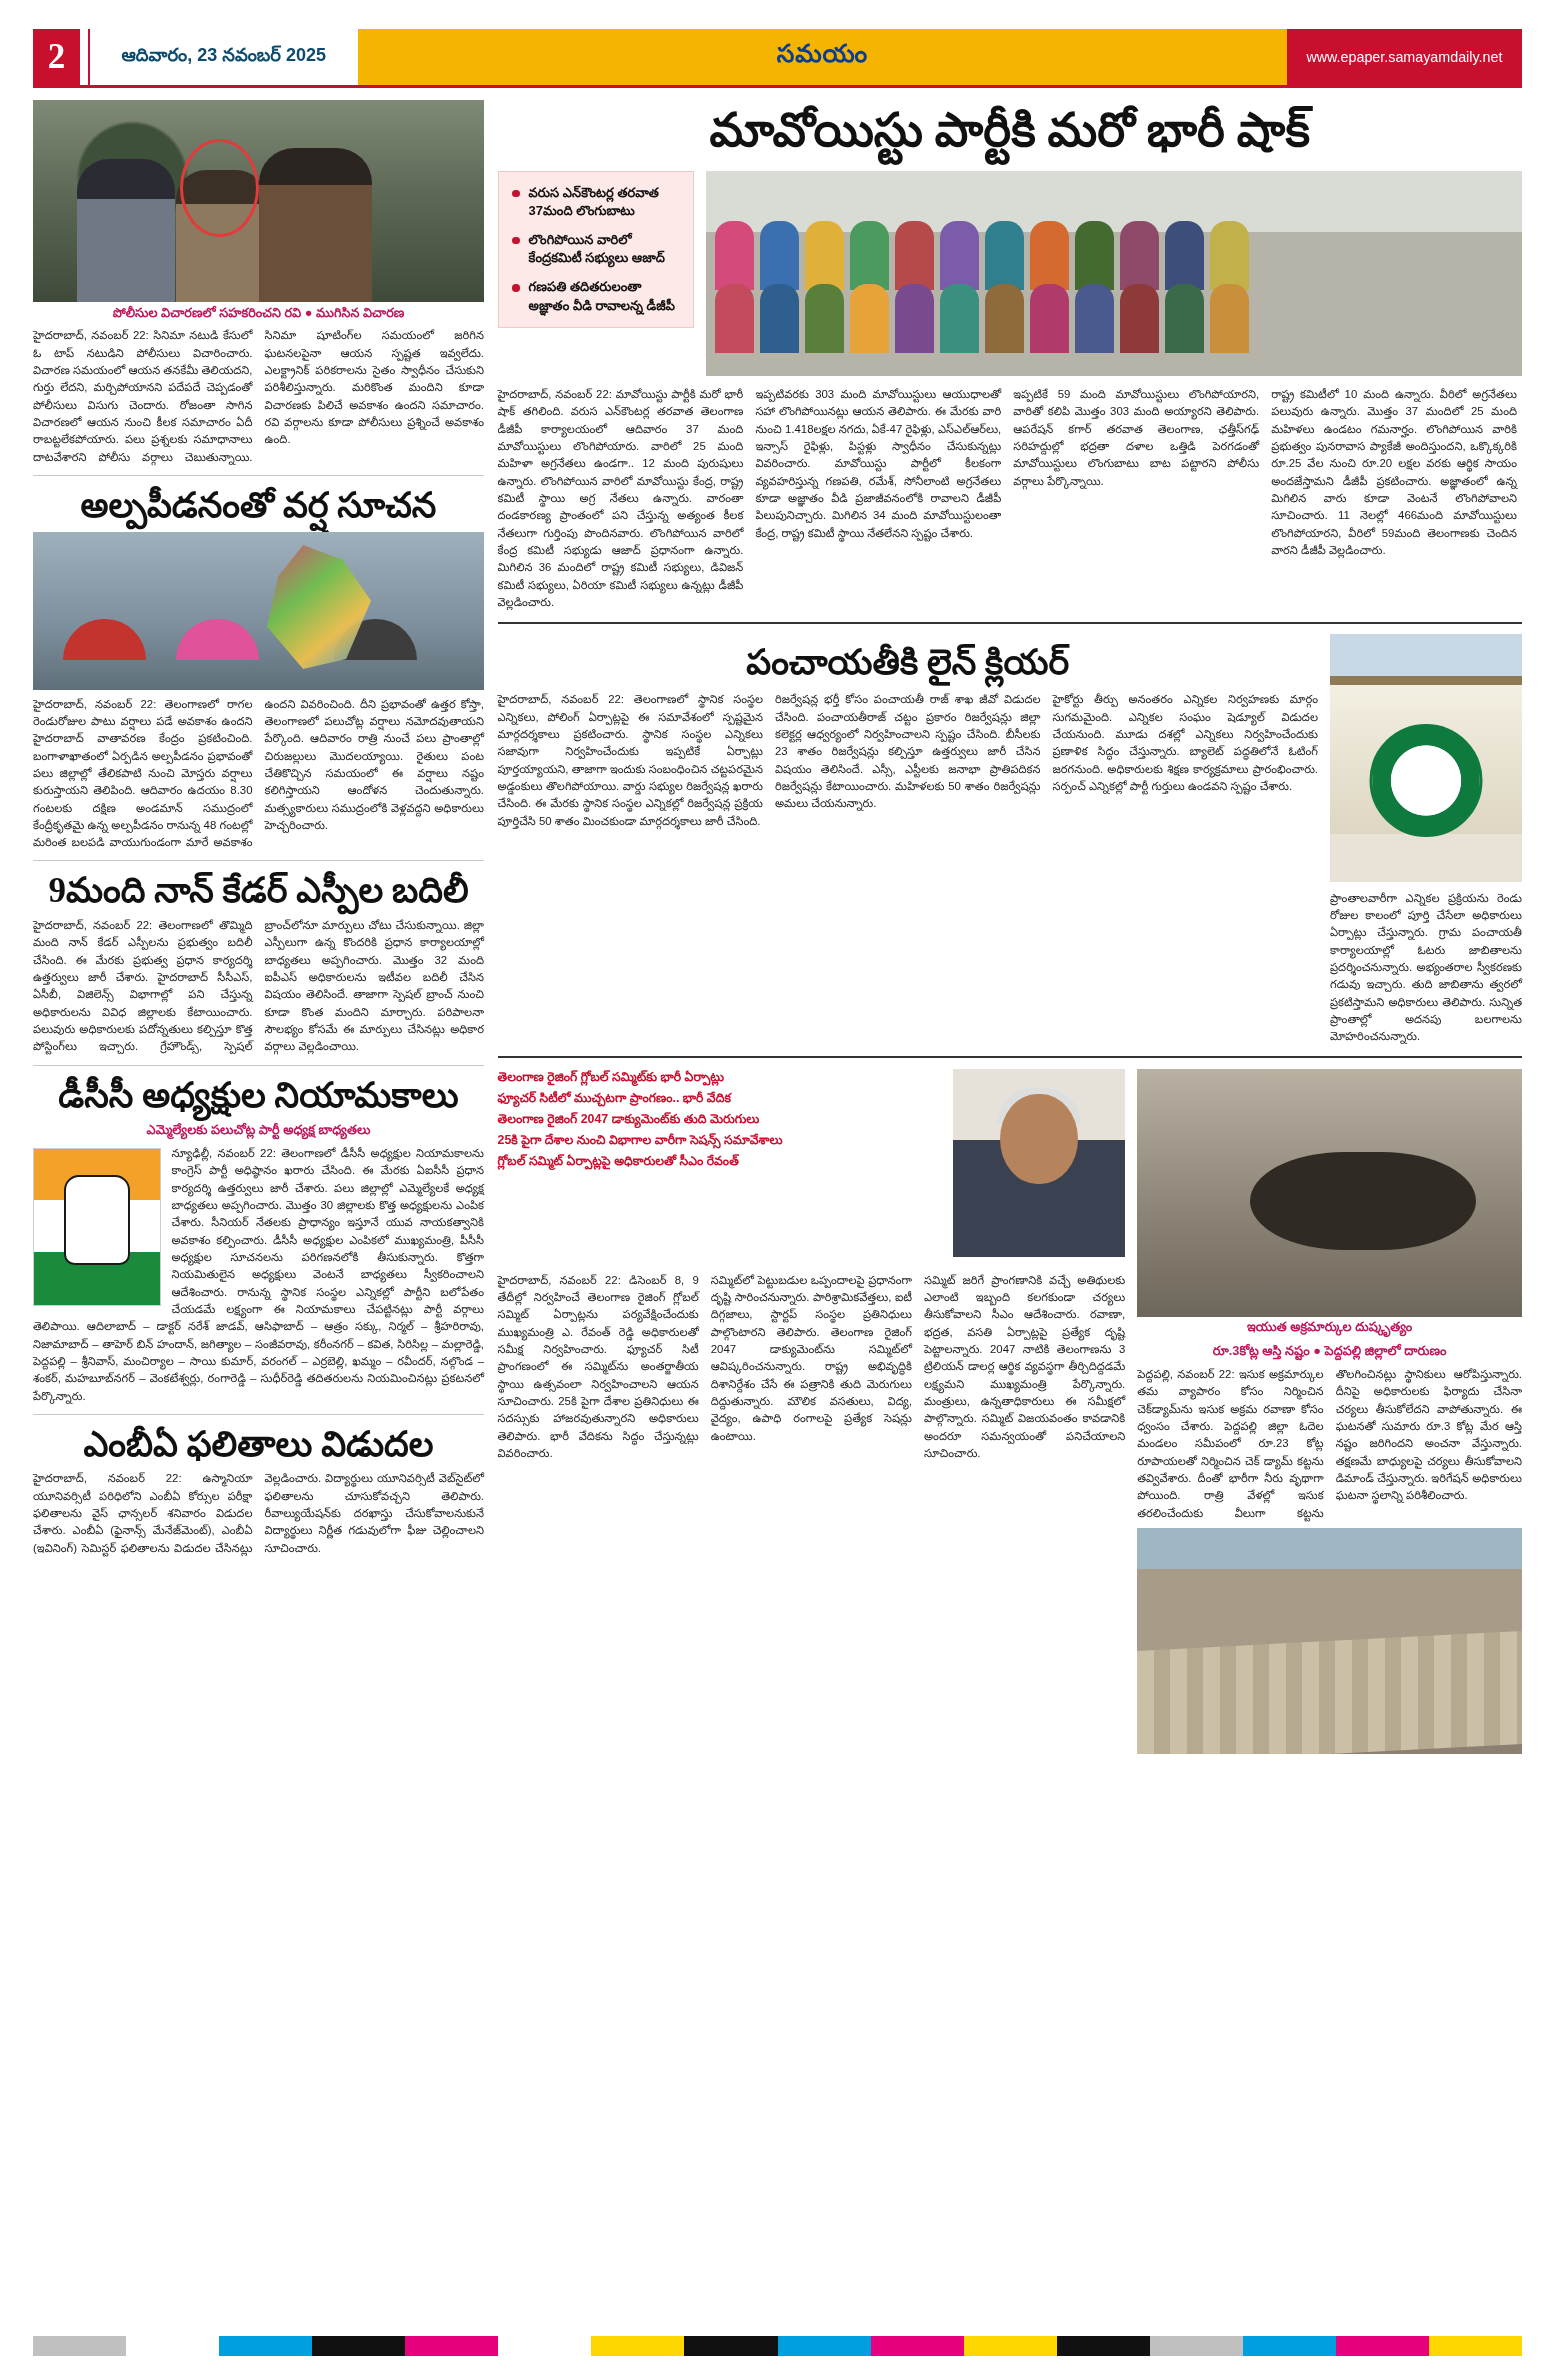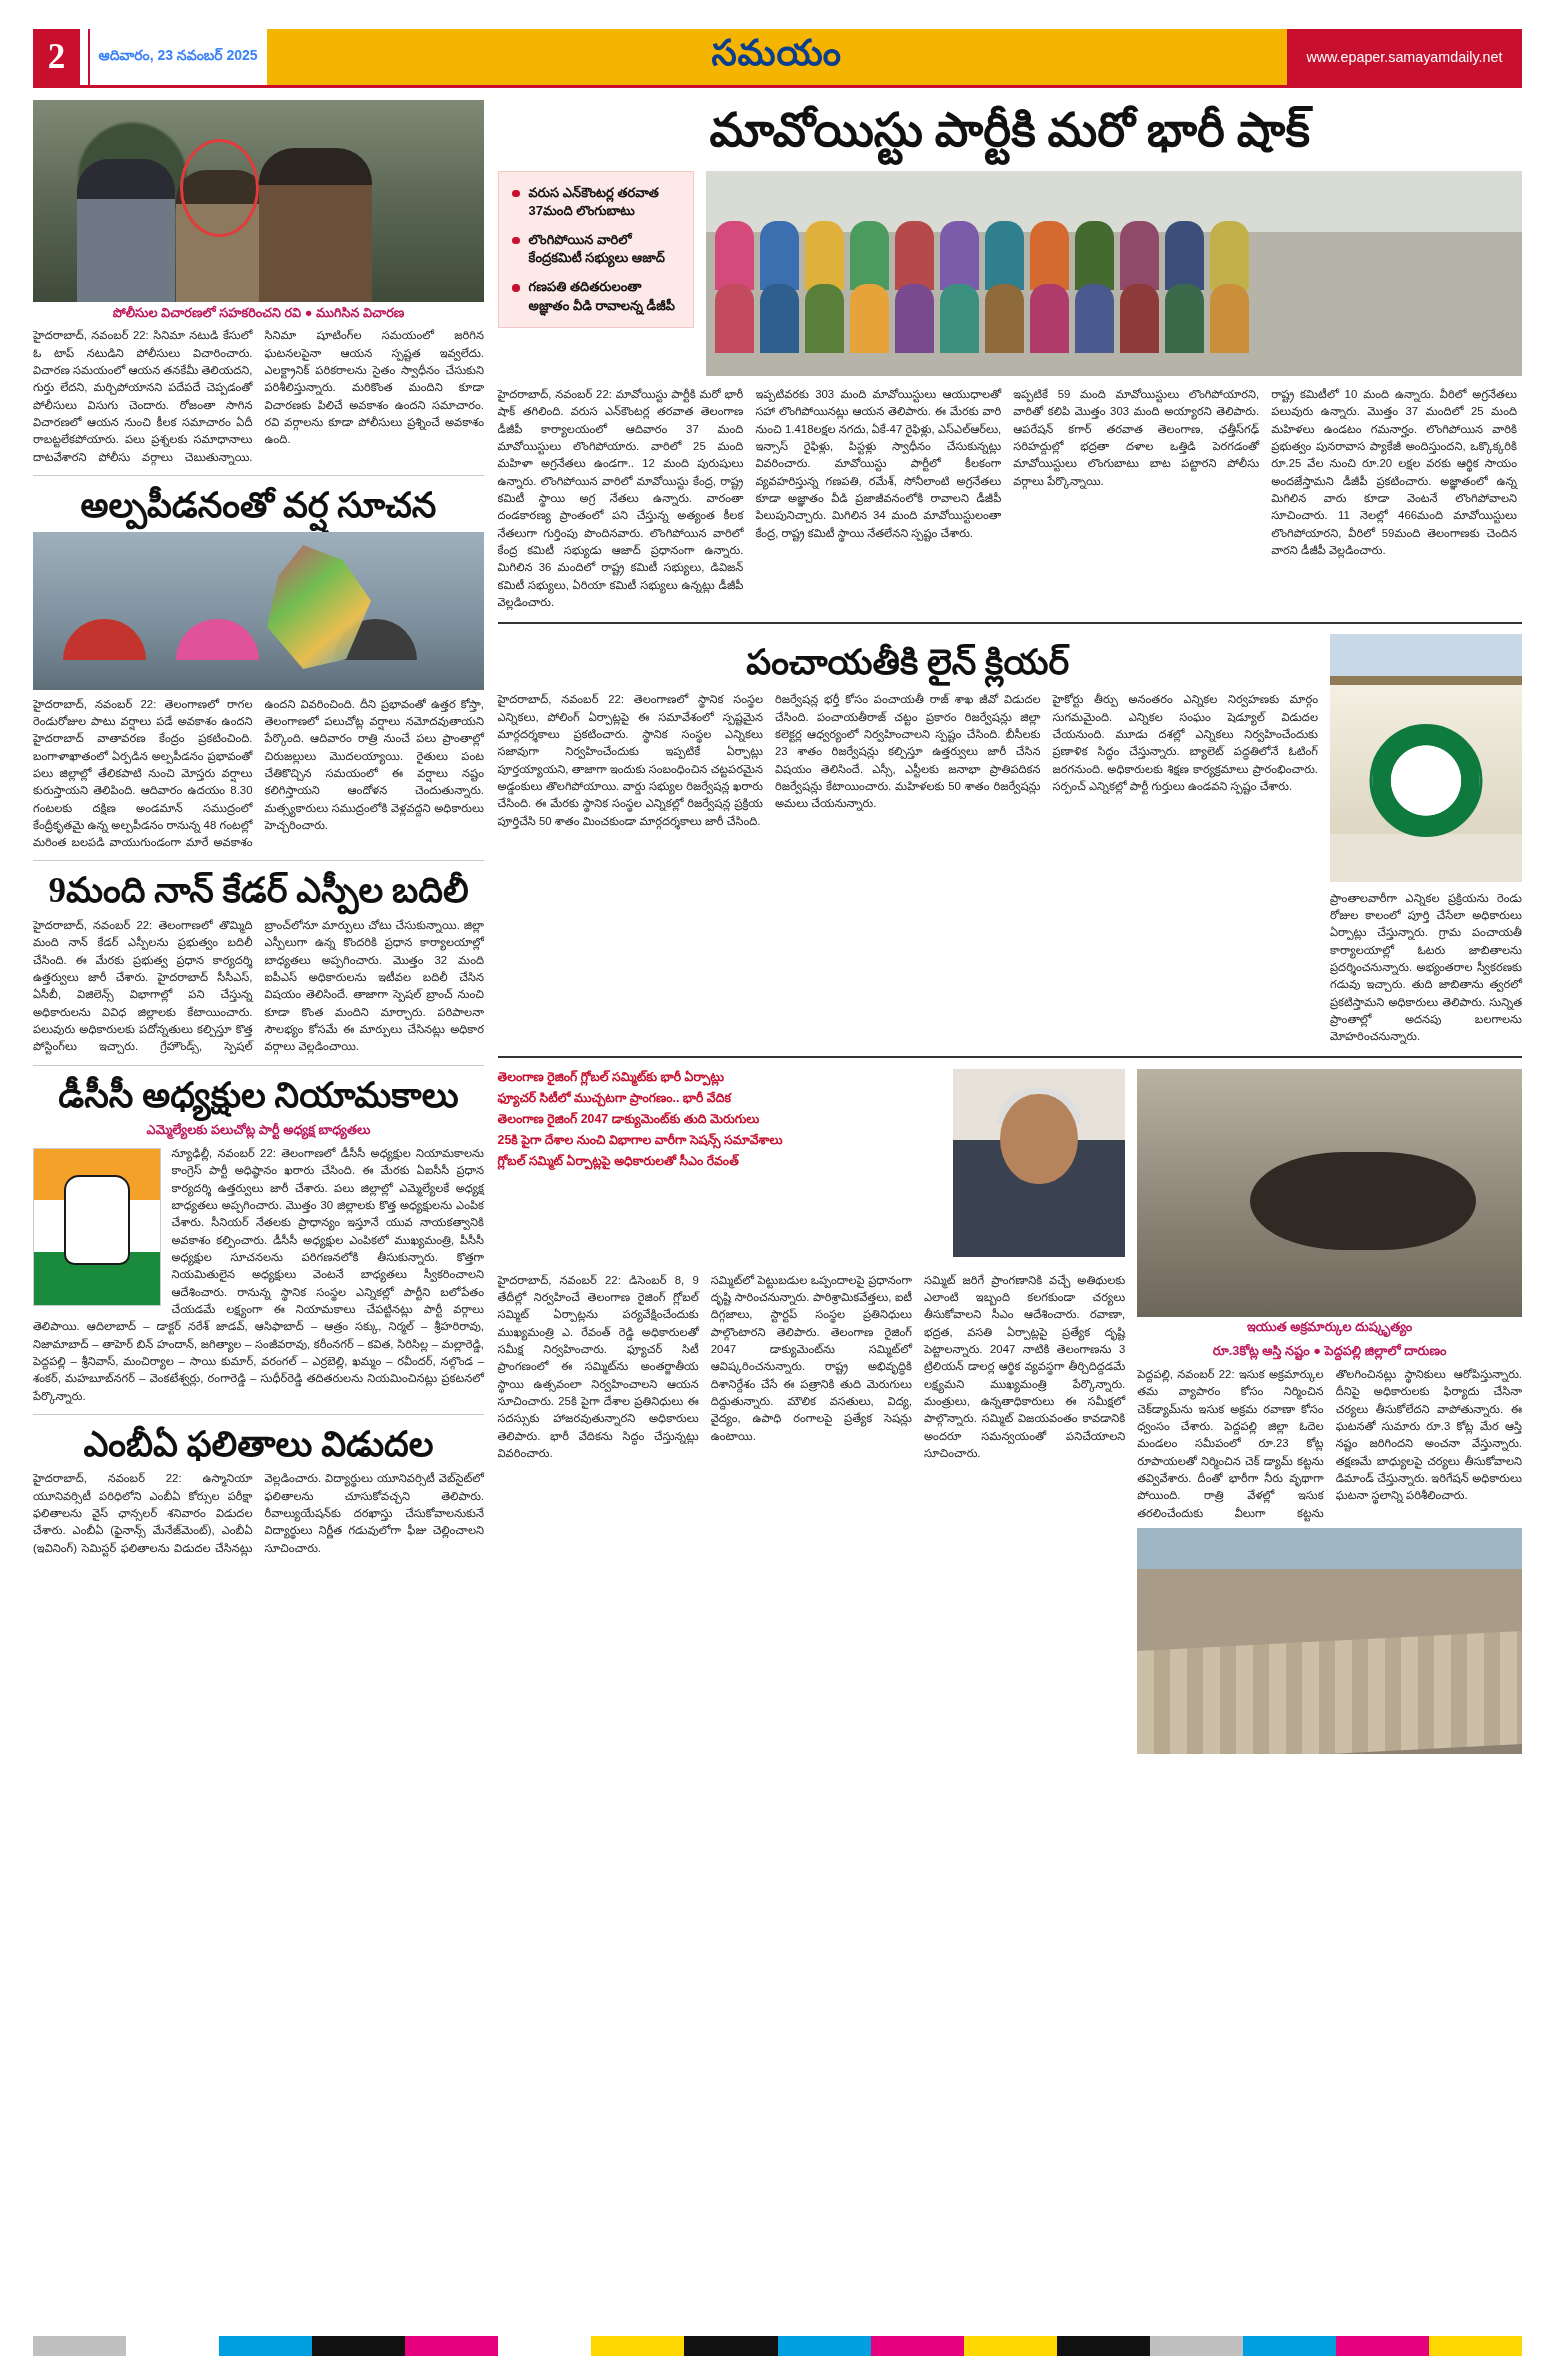--- a/index.html
+++ b/index.html
@@ -34,36 +34,36 @@
     font-size: 35px;
     font-weight: bold;
     display: flex;
     align-items: center;
     justify-content: center;
     font-family: "Liberation Serif", serif;
   }
   .masthead-date {
     display: flex;
     align-items: center;
-    padding: 0 9px;
-    font-size: 14px;
-    color: #3b82f6;
+    padding: 0 32px;
+    font-size: 18px;
+    color: #0c4a6e;
     border-left: 2.3px solid #c8102e;
     margin-left: 7.5px;
     font-weight: bold;
   }
   .masthead-mid {
     flex: 1;
     background: #f4b400;
     display: flex;
     align-items: center;
     justify-content: center;
   }
   .masthead-title {
-    font-size: 36px;
+    font-size: 25px;
     font-weight: bold;
     color: #0b3e8f;
     font-family: "Liberation Serif", serif;
     letter-spacing: 0.8px;
   }
   .masthead-url {
     background: #c8102e;
     color: #fff;
     font-size: 14.3px;
     display: flex;

